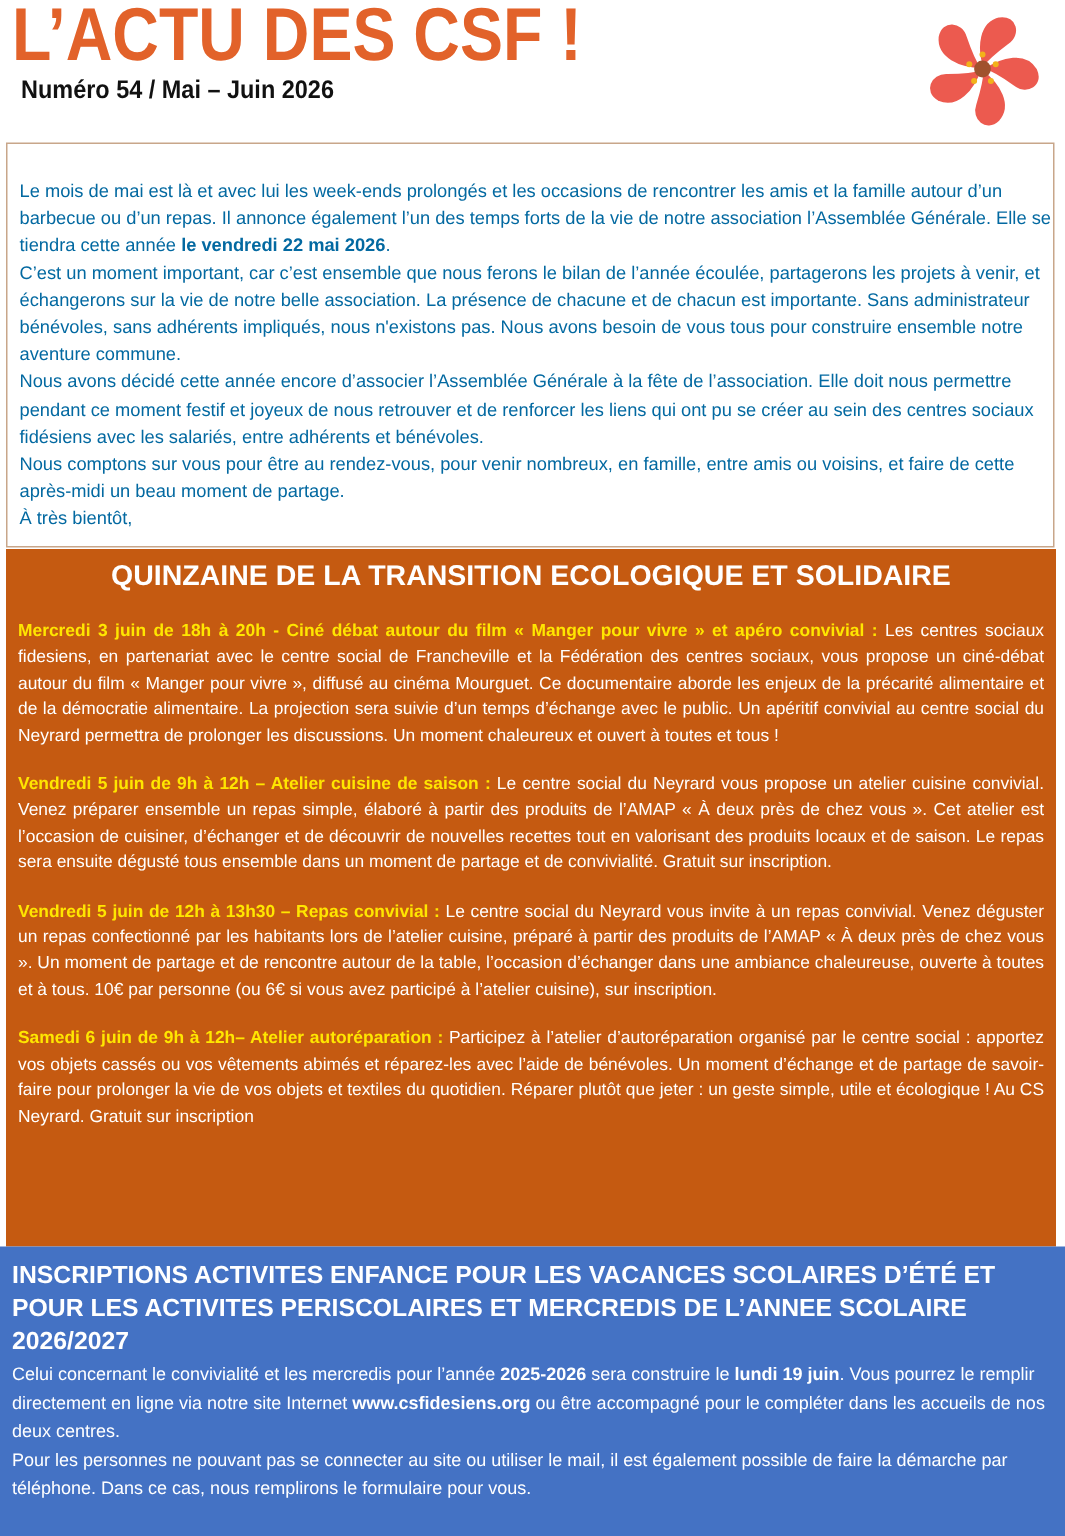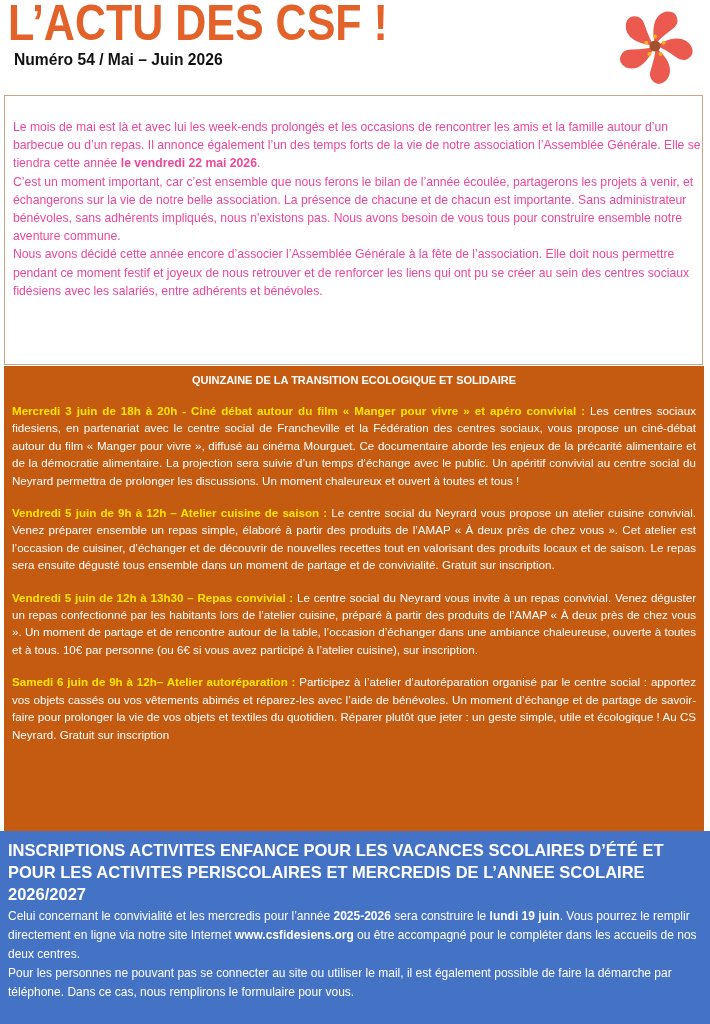--- a/index.html
+++ b/index.html
@@ -1,23 +1,23 @@
 <!DOCTYPE html>
 <html><head>
 <meta charset="utf-8">
 <style>
   html, body { margin:0; padding:0; }
   body { width:710px; height:1024px; background:#ffffff; position:relative; overflow:hidden; font-family:"Liberation Sans", sans-serif; }
   .title { position:absolute; left:8px; top:-6px; font-family:"Liberation Sans", sans-serif; font-weight:bold; font-size:50px; color:#e2622a; letter-spacing:0px; transform:scaleX(0.86); transform-origin:left top; white-space:nowrap; }
   .subtitle { position:absolute; left:14px; top:50px; font-weight:bold; font-size:17px; color:#111; transform:scaleX(0.92); transform-origin:left top; white-space:nowrap; }
   .logo { position:absolute; left:612px; top:6px; width:86px; height:80px; }
-  .intro { position:absolute; left:4px; top:95px; width:699px; height:270px; border:1px solid #c8a68a; box-sizing:border-box; padding:22px 0 0 8px; font-size:12.2px; line-height:18.2px; color:#ec4899; }
+  .intro { position:absolute; left:4px; top:95px; width:699px; height:270px; border:1px solid #c8a68a; box-sizing:border-box; padding:22px 0 0 8px; font-size:12.2px; line-height:18.2px; color:#0369a1; }
   .intro p { margin:0; }
   .orange { position:absolute; left:4px; top:366px; width:700px; height:465px; background:#c55a11; box-sizing:border-box; padding:6px 8px 0 8px; color:#fff; }
-  .orange h2 { margin:2px 0 16px 0; text-align:center; font-size:11px; font-weight:bold; color:#fff; }
+  .orange h2 { margin:2px 0 16px 0; text-align:center; font-size:19px; font-weight:bold; color:#fff; }
   .orange .ev { font-size:11.6px; line-height:17.4px; text-align:justify; margin:0 0 15px 0; }
   .orange .ev .hl { color:#ffe600; font-weight:bold; }
   .blue { position:absolute; left:0; top:831px; width:710px; height:193px; background:#4472c4; box-sizing:border-box; padding:8px 0 0 8px; color:#fff; }
   .blue h2 { margin:0 0 2px 0; font-size:16.5px; line-height:22px; font-weight:bold; }
   .blue p { margin:0; font-size:12px; line-height:19px; }
   b { font-weight:bold; }
 </style>
 </head>
 <body>
 
@@ -41,20 +41,22 @@
         <circle cx="-11" cy="-4" r="2.5"></circle>
     </g>
     <circle cx="0" cy="0" r="7" fill="#a0522d"></circle>
   </g>
 </svg>
 
 <div class="intro">
   <p><span>Le mois de mai est là et avec lui les week-ends prolongés et les occasions de rencontrer  les amis et la famille autour d’un barbecue ou d’un repas. Il annonce également l’un des temps forts de la vie de notre association l’Assemblée Générale. Elle se tiendra cette année </span><b>le vendredi 22 mai 2026</b><span>.</span></p>
   <p>C’est un moment  important,  car c’est ensemble que nous ferons le bilan de l’année écoulée, partagerons les projets à venir, et échangerons sur la vie de notre belle association. La présence de chacune et de chacun est importante.  Sans administrateur bénévoles, sans adhérents impliqués, nous n'existons pas. Nous avons besoin de vous tous pour construire ensemble notre aventure commune.</p>
   <p>Nous avons décidé cette année encore d’associer l’Assemblée Générale à la fête de l’association. Elle doit nous permettre  pendant  ce moment  festif et joyeux de nous retrouver  et de renforcer les liens qui ont pu se créer au sein des centres sociaux fidésiens avec les salariés, entre adhérents et bénévoles.</p>
+  <p>Nous comptons sur vous pour être au rendez-vous,  pour  venir nombreux,  en famille, entre amis ou voisins, et faire de cette après-midi un beau moment  de partage.</p>
+  <p>À très bientôt,</p>
 </div>
 
 <div class="orange">
   <h2>QUINZAINE DE LA TRANSITION ECOLOGIQUE ET SOLIDAIRE</h2>
   <p class="ev"><span class="hl">Mercredi 3 juin de 18h à 20h - Ciné débat autour du film « Manger pour vivre » et apéro convivial :</span><span>  Les centres sociaux fidesiens, en partenariat avec le centre social de Francheville et la Fédération des centres sociaux, vous propose un ciné-débat autour du film « Manger pour vivre », diffusé au cinéma Mourguet. Ce documentaire aborde les enjeux de la précarité alimentaire et de la démocratie alimentaire. La projection sera suivie d’un temps d’échange avec le public. Un apéritif convivial au centre social du Neyrard permettra de prolonger les discussions. Un moment chaleureux et ouvert à toutes et tous !</span></p>
   <p class="ev"><span class="hl">Vendredi 5 juin de 9h à 12h – Atelier cuisine de saison :</span><span> Le centre social du Neyrard vous propose un atelier cuisine convivial. Venez préparer ensemble un repas simple, élaboré à partir des produits de l’AMAP « À deux près de chez vous ». Cet atelier est l’occasion de cuisiner, d’échanger et de découvrir de nouvelles recettes tout en valorisant des produits locaux et de saison. Le repas sera ensuite dégusté tous ensemble dans un moment de partage et de convivialité. Gratuit sur inscription.</span></p>
   <p class="ev"><span class="hl">Vendredi 5 juin de 12h à 13h30 – Repas convivial :</span><span> Le centre social du Neyrard vous invite à un repas convivial. Venez déguster un repas confectionné par les habitants lors de l’atelier cuisine, préparé à partir des produits de l’AMAP « À deux près de chez vous ». Un moment de partage et de rencontre autour de la table, l’occasion d’échanger dans une ambiance chaleureuse, ouverte à toutes et à tous. 10€ par personne (ou 6€ si vous avez participé à l’atelier cuisine), sur inscription.</span></p>
   <p class="ev"><span class="hl">Samedi 6 juin de 9h à 12h– Atelier autoréparation :</span><span> Participez à l’atelier d’autoréparation organisé par le centre social : apportez vos objets cassés ou vos vêtements abimés et réparez-les avec l’aide de bénévoles. Un moment d’échange et de partage de savoir-faire pour prolonger la vie de vos objets et textiles du quotidien. Réparer plutôt que jeter : un geste simple, utile et écologique ! Au CS Neyrard. Gratuit sur inscription</span></p>
 </div>
 

